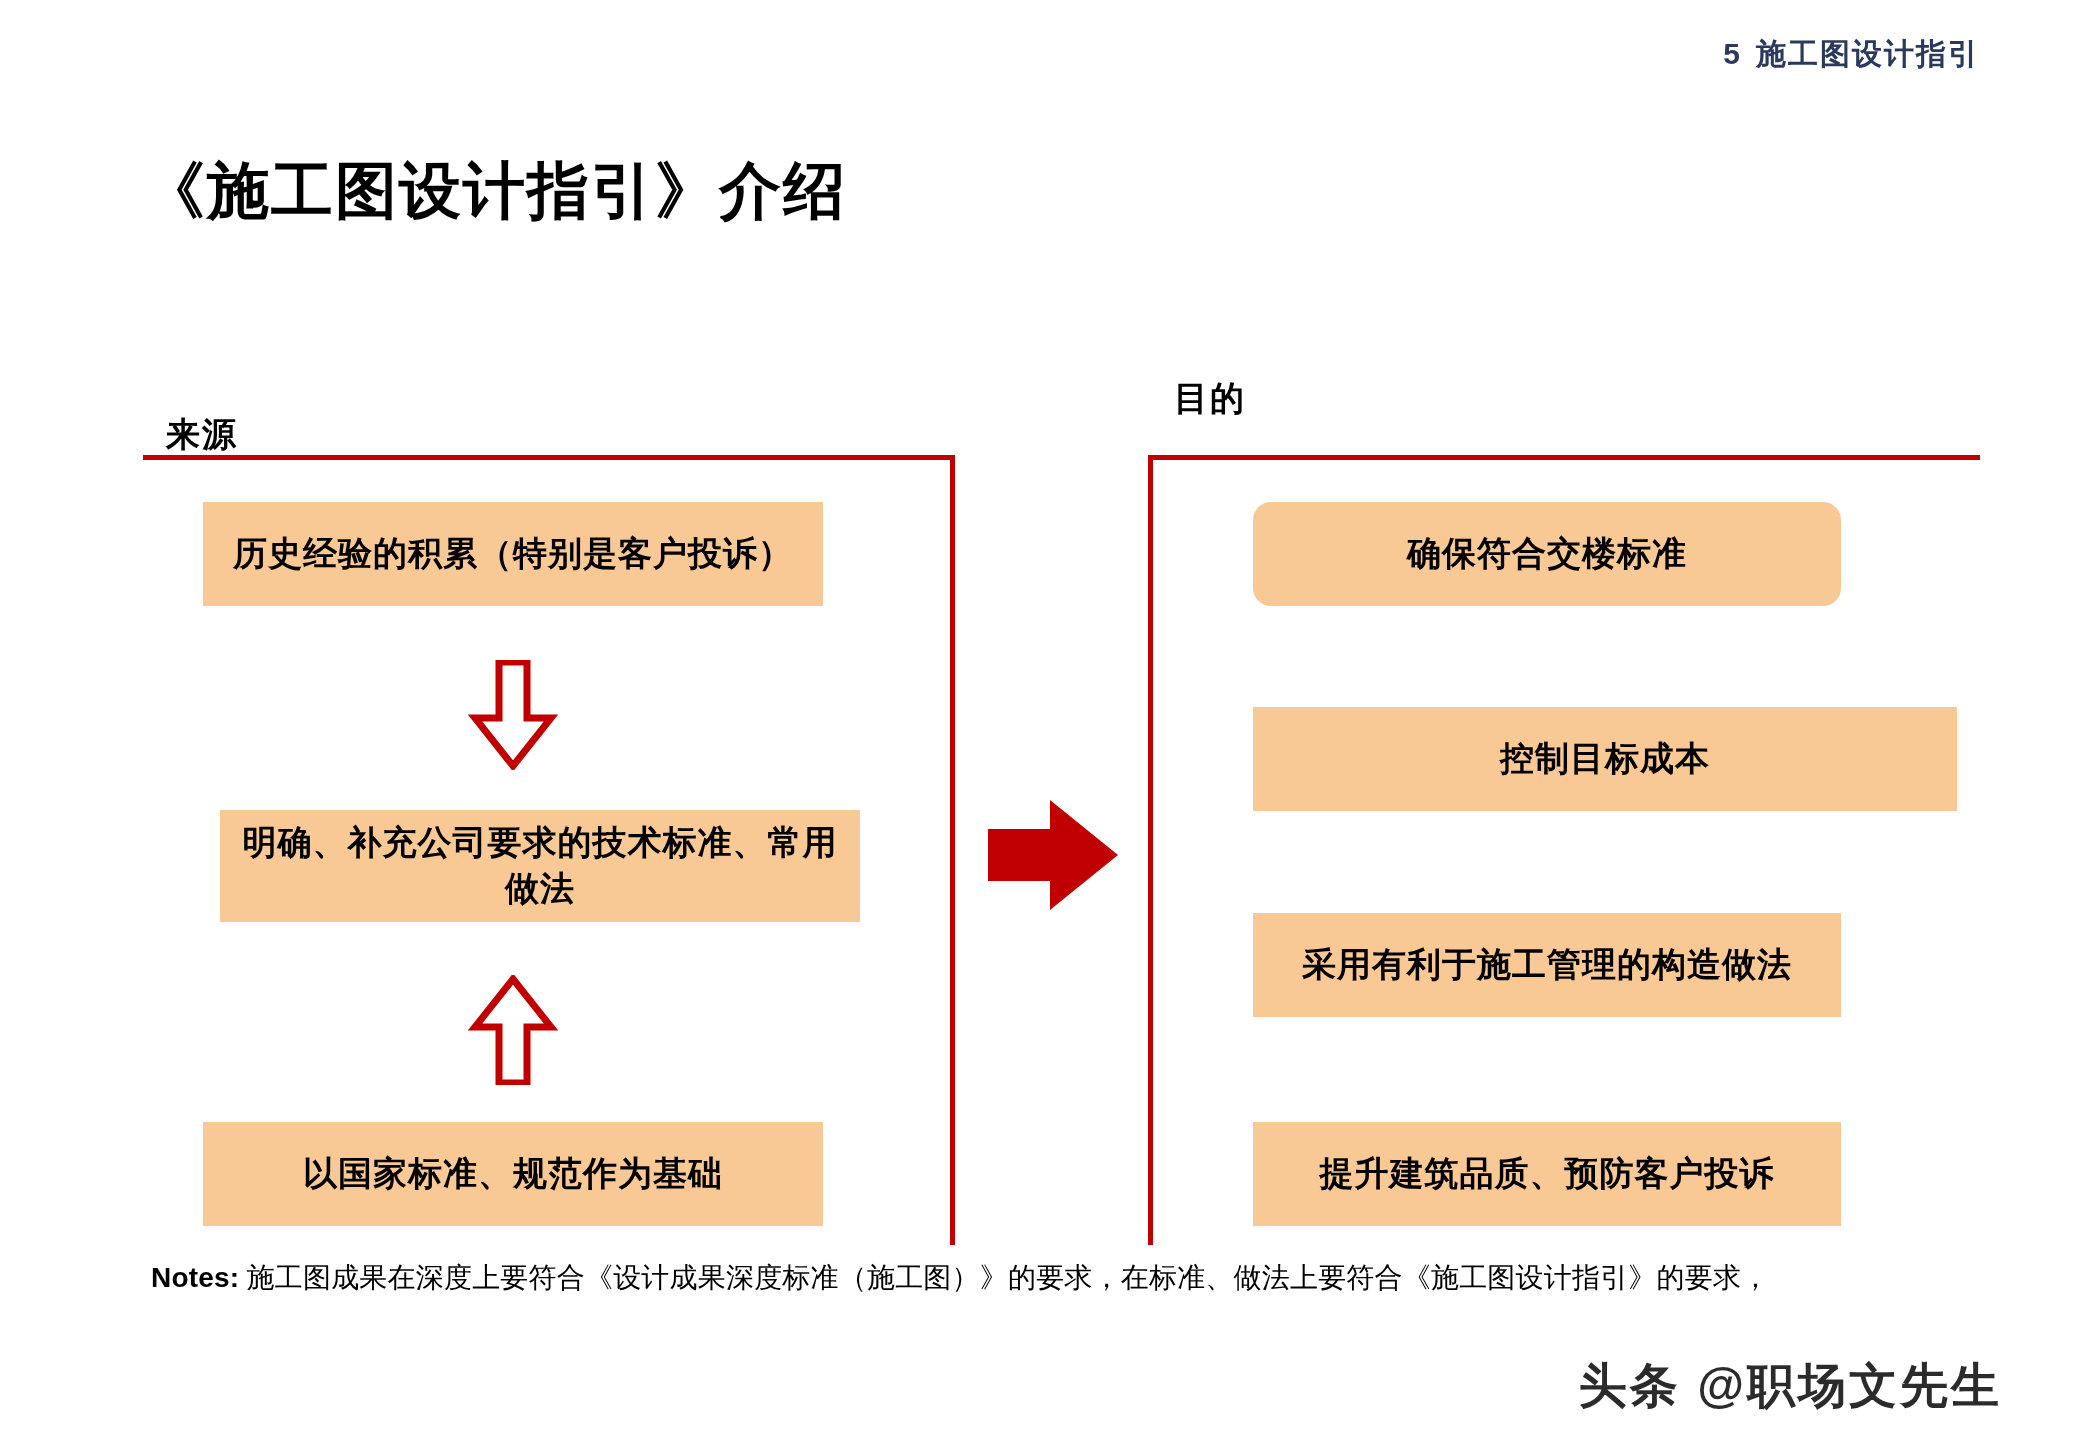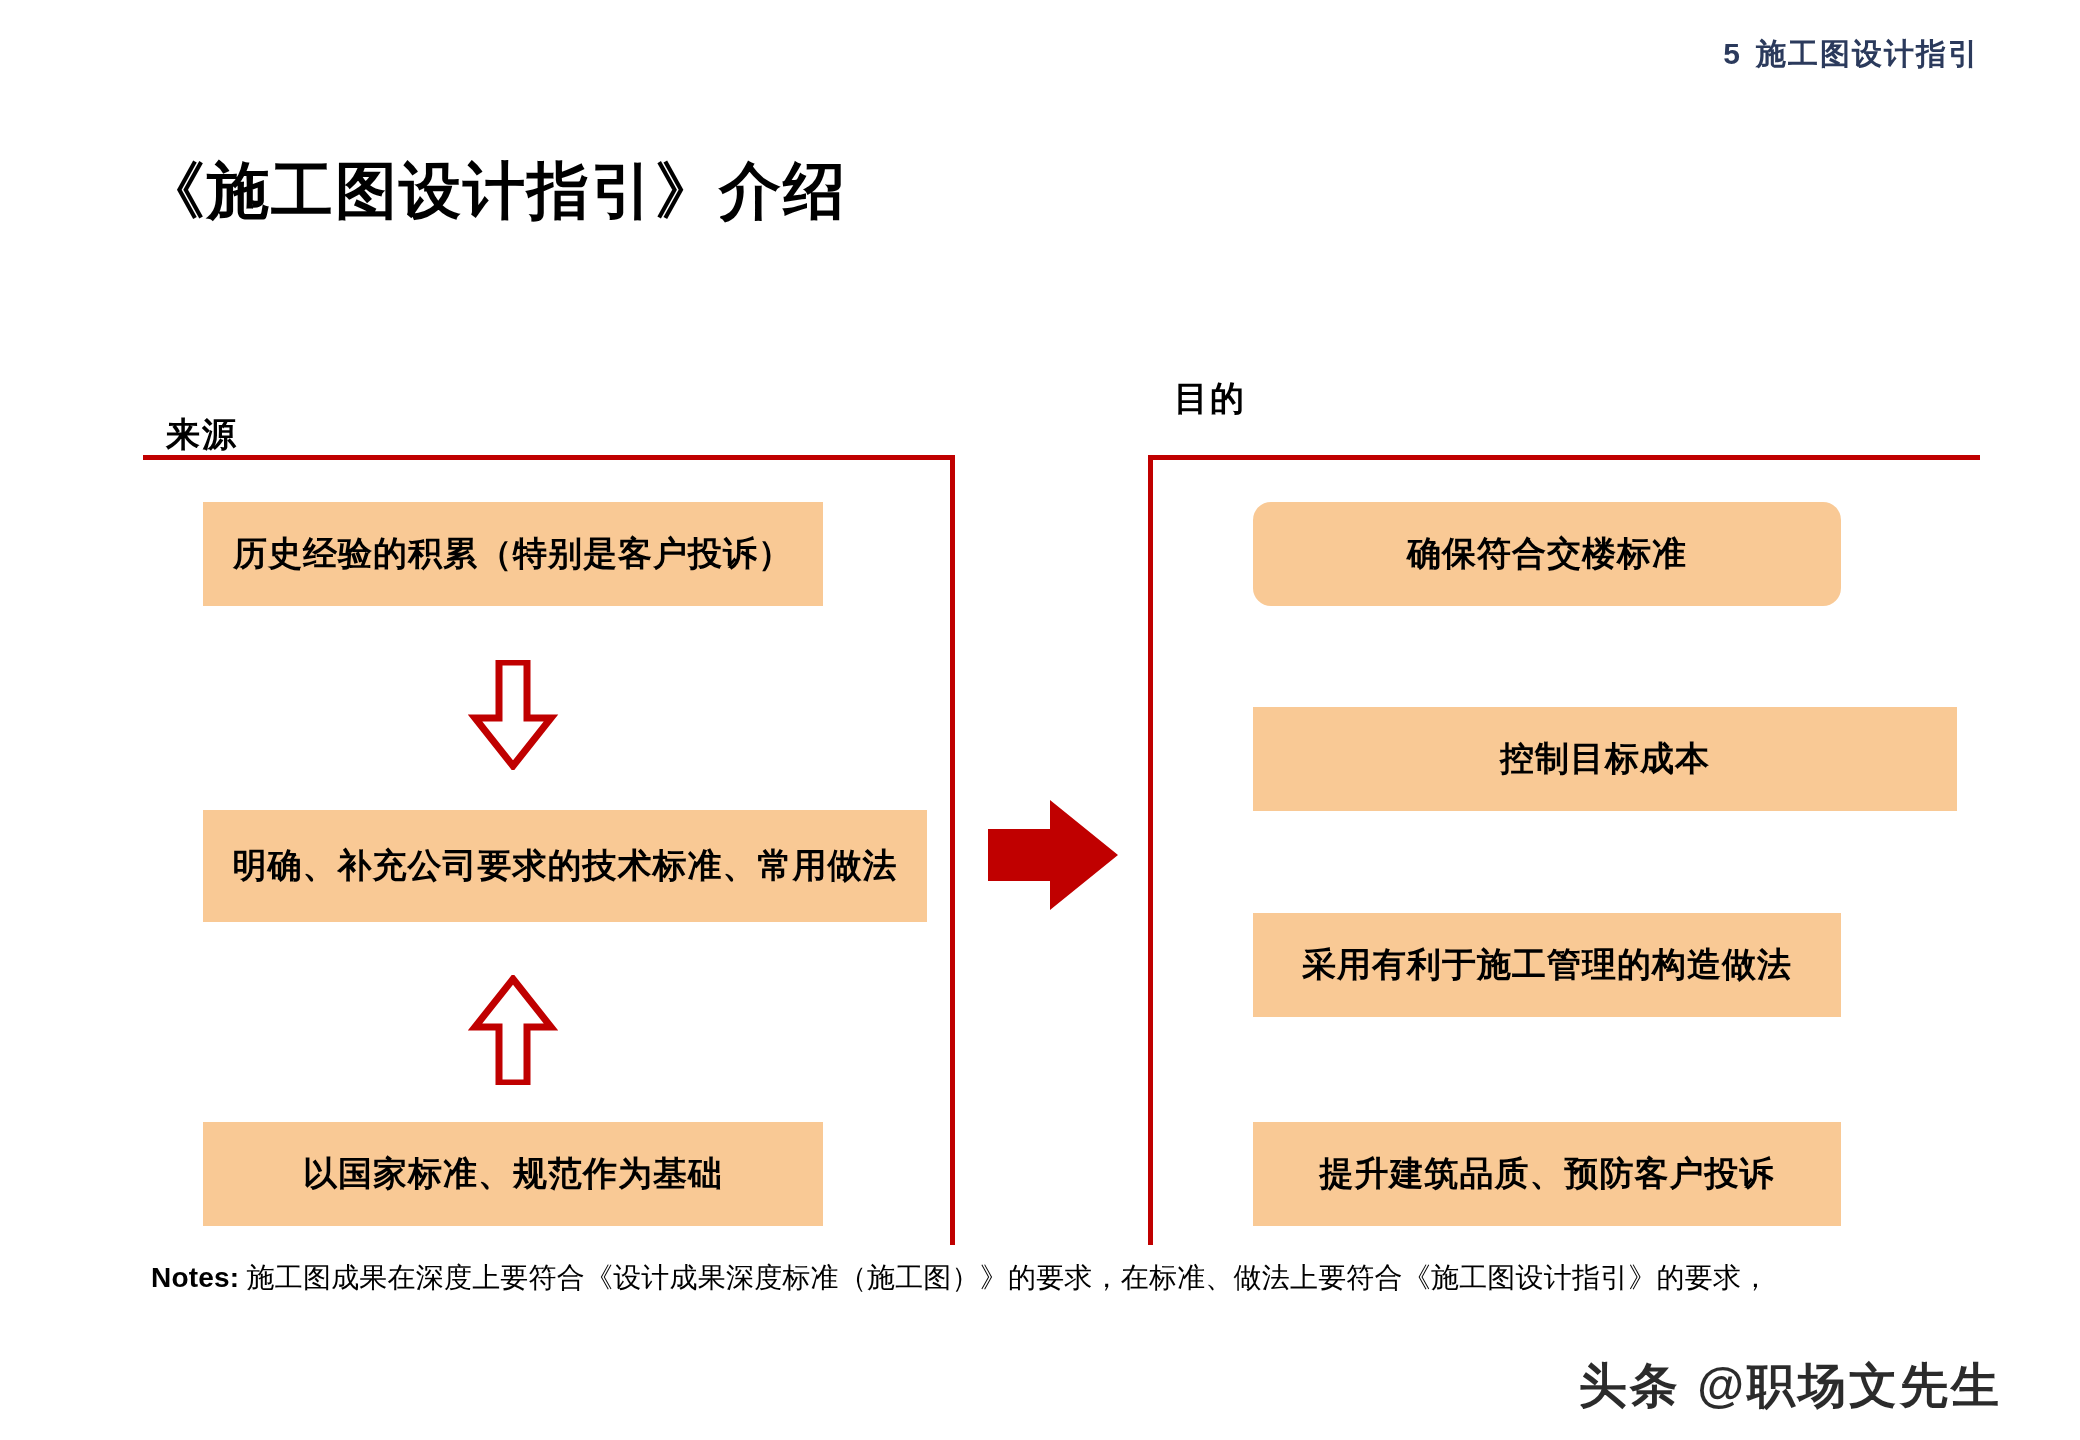--- a/index.html
+++ b/index.html
@@ -98,21 +98,21 @@
     font-weight: bold;
     color: #000000;
     letter-spacing: 1px;
     line-height: 1.35;
     box-sizing: border-box;
     padding: 6px 14px;
   }
 
   
   #box-src-1 { left: 203px; top: 502px;  width: 620px; height: 104px; }
-  #box-src-2 { left: 203px; top: 810px;  width: 724px; height: 112px; }
+  #box-src-2 { left: 220px; top: 810px;  width: 640px; height: 112px; }
   #box-src-3 { left: 203px; top: 1122px; width: 620px; height: 104px; }
 
   
   #box-goal-1 { left: 1253px; top: 502px;  width: 588px; height: 104px; border-radius: 18px; }
   #box-goal-2 { left: 1253px; top: 707px;  width: 704px; height: 104px; }
   #box-goal-3 { left: 1253px; top: 913px;  width: 588px; height: 104px; }
   #box-goal-4 { left: 1253px; top: 1122px; width: 588px; height: 104px; }
 
   
   .hollow-arrow {

